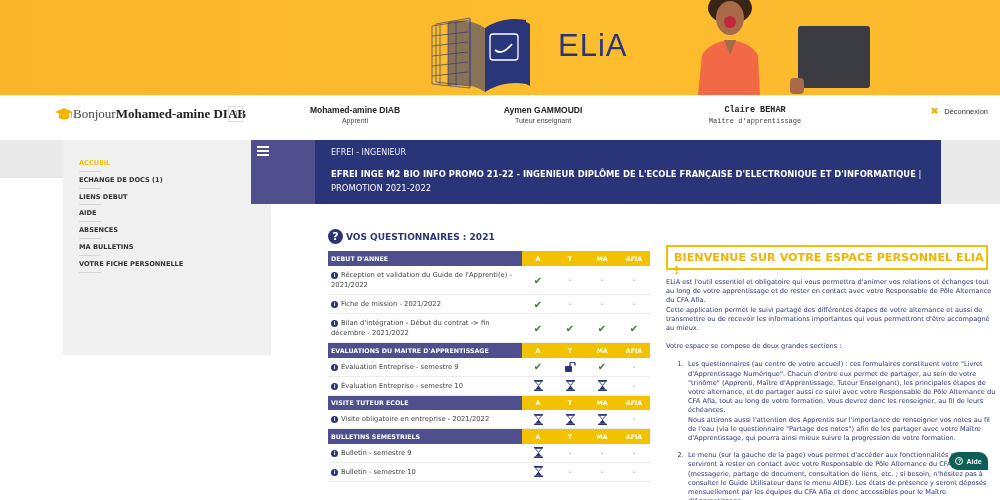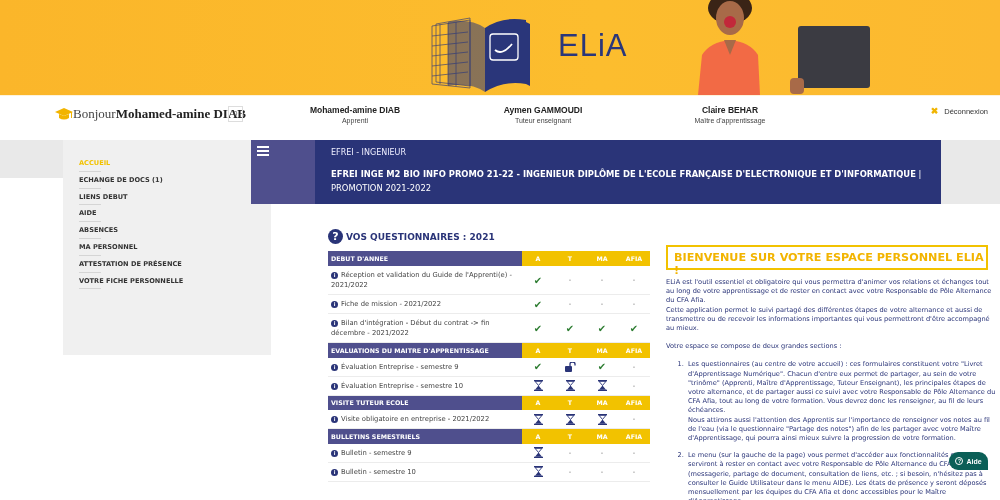--- a/index.html
+++ b/index.html
@@ -113,41 +113,40 @@
   <div class="notif">0</div>
 
   <div class="person-col" style="left:300px;width:110px;">
     <div class="nm">Mohamed-amine DIAB</div>
     <div class="rl">Apprenti</div>
   </div>
   <div class="person-col" style="left:488px;width:110px;">
     <div class="nm">Aymen GAMMOUDI</div>
     <div class="rl">Tuteur enseignant</div>
   </div>
-  <div class="person-col" style="left:675px;width:110px;">
+  <div class="person-col" style="left:700px;width:110px;font-family:Liberation Mono, monospace;">
     <div class="nm">Claire BEHAR</div>
     <div class="rl">Maître d'apprentissage</div>
   </div>
   <div class="logout">
     <span class="x">✖</span>
     <span>Déconnexion</span>
   </div>
 </div>
 
 <div class="grayband"></div>
 <div class="grayband-right"></div>
 
 <nav class="sidebar">
   <a class="side-item active">ACCUEIL</a>
   <a class="side-item">ECHANGE DE DOCS (1)</a>
   <a class="side-item">LIENS DEBUT</a>
   <a class="side-item">AIDE</a>
   <a class="side-item">ABSENCES</a>
-  <a class="side-item">MA PERSONNEL</a>
-  <a class="side-item">ATTESTATION DE PRÉSENCE</a>
+  <a class="side-item">MA BULLETINS</a>
   <a class="side-item">VOTRE FICHE PERSONNELLE</a>
 </nav>
 
 <div class="prog-menu">
   <div class="hamburger">
       <span></span>
       <span></span>
       <span></span>
     </div>
 </div>

